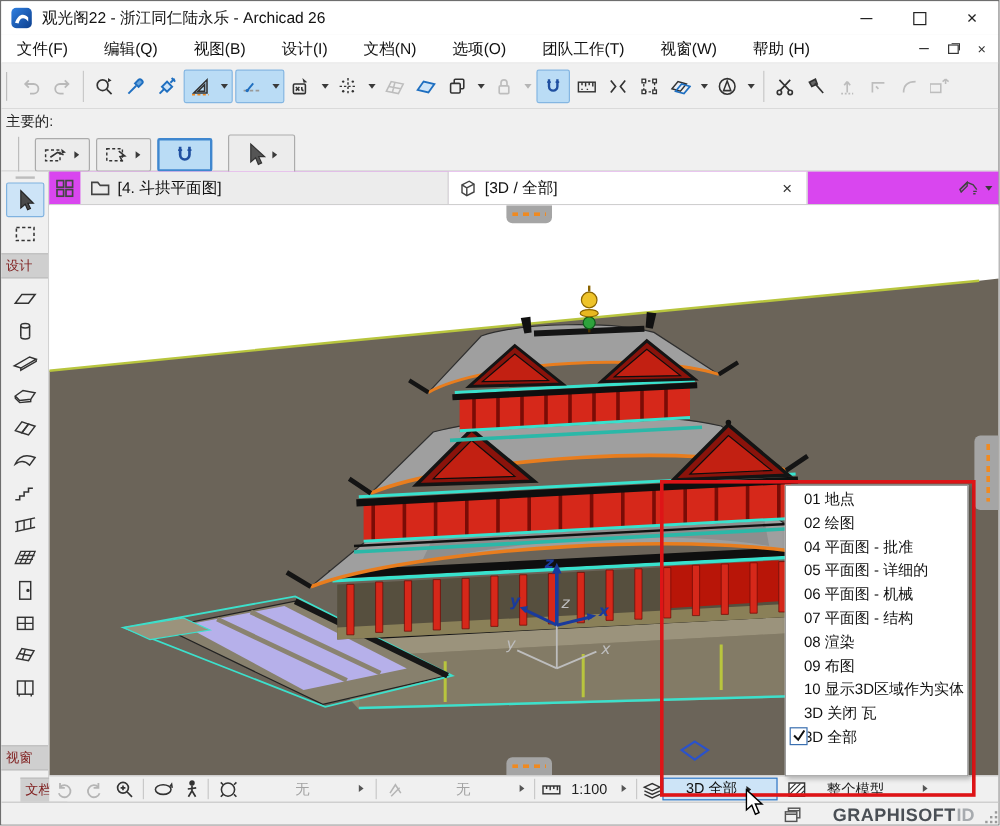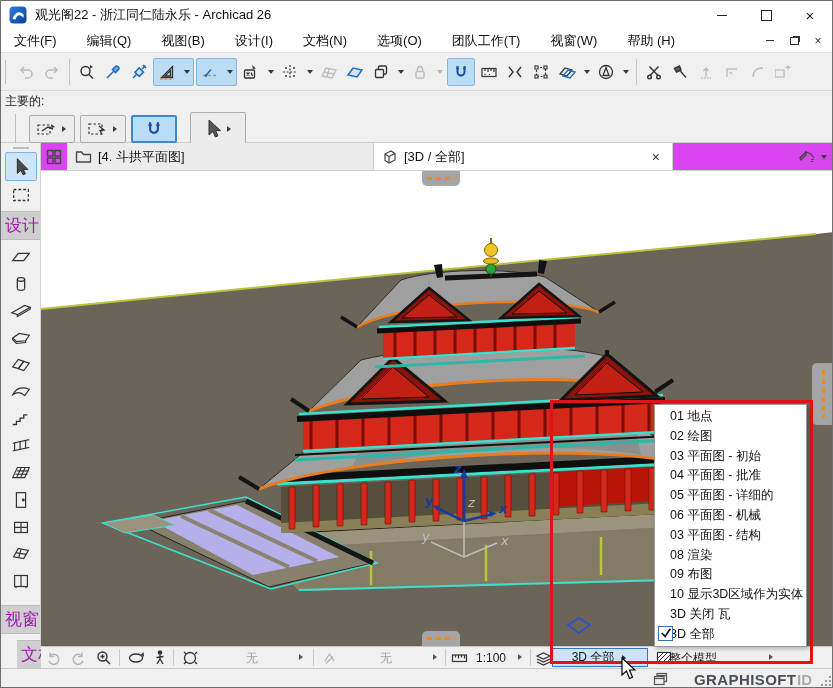--- a/index.html
+++ b/index.html
@@ -43,21 +43,21 @@
   .tb2.big{height:34px;min-width:56px;margin-left:8px;}
   .fly-r{width:8px;height:14px;display:flex;align-items:center;justify-content:center;}
   .fly-r::after{content:"";width:0;height:0;border-top:3.5px solid transparent;border-bottom:3.5px solid transparent;border-left:4.5px solid #3a3a3a;}
   
   .main{position:absolute;left:0;top:142px;width:833px;height:546px;}
   
   .sidebar{position:absolute;left:0;top:0;width:40px;height:526px;background:#f0f0f0;border-right:1px solid #d2d2d2;box-sizing:border-box;display:flex;flex-direction:column;align-items:center;}
   .side-grip{width:16px;height:0;border-top:2px solid #bdbdbd;margin:4px 0 3px 0;}
   .side-btn{width:32px;height:27px;display:flex;align-items:center;justify-content:center;flex:0 0 auto;border-radius:2px;}
   .side-btn.selected{background:#cde4f7;border:1px solid #7fb2e0;box-sizing:border-box;height:29px;}
-  .side-label{width:100%;background:#cfcfcf;border-top:1px solid #bdbdbd;border-bottom:1px solid #bdbdbd;font-size:17px;color:#a21caf;padding:2px 0 2px 4px;box-sizing:border-box;margin:3px 0;}
+  .side-label{width:100%;background:#cfcfcf;border-top:1px solid #bdbdbd;border-bottom:1px solid #bdbdbd;font-size:11px;color:#7f1d1d;padding:2px 0 2px 4px;box-sizing:border-box;margin:3px 0;}
   .side-spacer{flex:1 1 auto;}
   
   .tabbar{position:absolute;left:40px;top:0;width:793px;height:28px;background:#d946ef;border-bottom:1px solid #cfcfcf;display:flex;box-sizing:border-box;font-size:13px;color:#111;}
   .quad-btn{width:26px;height:27px;display:flex;align-items:center;justify-content:center;flex:0 0 auto;}
   .tab{display:flex;align-items:center;gap:6px;box-sizing:border-box;padding:0 8px;white-space:nowrap;overflow:hidden;}
   .tab.inactive{width:307px;background:#ececec;border-right:1px solid #cfcfcf;}
   .tab.active{width:299px;background:#fff;border-right:1px solid #cfcfcf;}
   .tab-close{margin-left:auto;font-size:14px;color:#333;padding:0 4px;}
   .tab-spacer{flex:1 1 auto;}
   .tab-right-dd{width:42px;display:flex;align-items:center;justify-content:center;gap:3px;}
@@ -679,21 +679,21 @@
       <div class="sb-3dbtn">
         <span>3D 全部</span>
         <span class="fly-r"></span>
       </div>
       <div class="sb-ico" style="left:612px;">
           <svg width="16" height="14" viewBox="0 0 16 14">
             <rect x="1.5" y="1.5" width="13" height="11" fill="#fff" stroke="#333" stroke-width="1.2"></rect>
             <path d="M2,11 L11,2 M2,7 L7,2 M6,12 L14,4 M10,12 L14,8" stroke="#333" stroke-width="1"></path>
           </svg>
         </div>
-      <div class="sb-text" style="left:608px;width:88px;">整个模型</div>
+      <div class="sb-text" style="left:628px;width:88px;">整个模型</div>
       <span class="sb-fly" style="left:728px;"></span>
     </div>
 
     <div class="bottombar">
       <svg class="cascade" width="15" height="14" viewBox="0 0 15 14" fill="none" stroke="#555" stroke-width="1.2">
           <rect x="4" y="1.5" width="9.5" height="8"></rect>
           <path d="M4,3.5 h9.5"></path>
           <rect x="1.5" y="4.5" width="9.5" height="8" fill="#f0f0f0"></rect>
           <path d="M1.5,6.5 h9.5"></path>
         </svg>
@@ -707,25 +707,24 @@
           <span style="left:0;top:8px;"></span>
           <span style="left:4px;top:4px;"></span>
         </div>
     </div>
 
     <div class="red-rect"></div>
 
     <div class="popup">
       <div class="popup-item">01 地点</div>
       <div class="popup-item">02 绘图</div>
-      <div class="popup-item">03 平面图 - 初始</div>
       <div class="popup-item">04 平面图 - 批准</div>
       <div class="popup-item">05 平面图 - 详细的</div>
       <div class="popup-item">06 平面图 - 机械</div>
-      <div class="popup-item">03 平面图 - 结构</div>
+      <div class="popup-item">07 平面图 - 结构</div>
       <div class="popup-item">08 渲染</div>
       <div class="popup-item">09 布图</div>
       <div class="popup-item">10 显示3D区域作为实体</div>
       <div class="popup-item">3D 关闭 瓦</div>
       <div class="popup-item">
         <span class="popup-check">
             <svg width="12" height="12" viewBox="0 0 14 14">
               <path d="M2,7 L6,11 L12,2" stroke="#111" stroke-width="2" fill="none"></path>
             </svg>
           </span>

